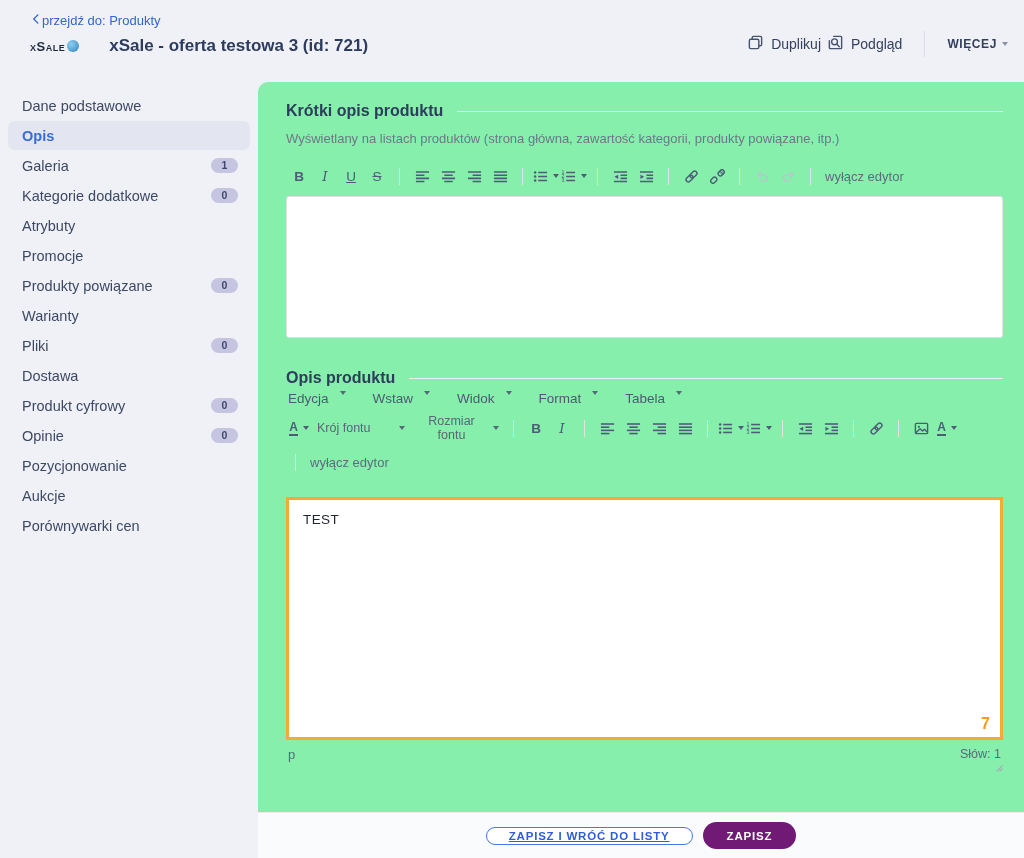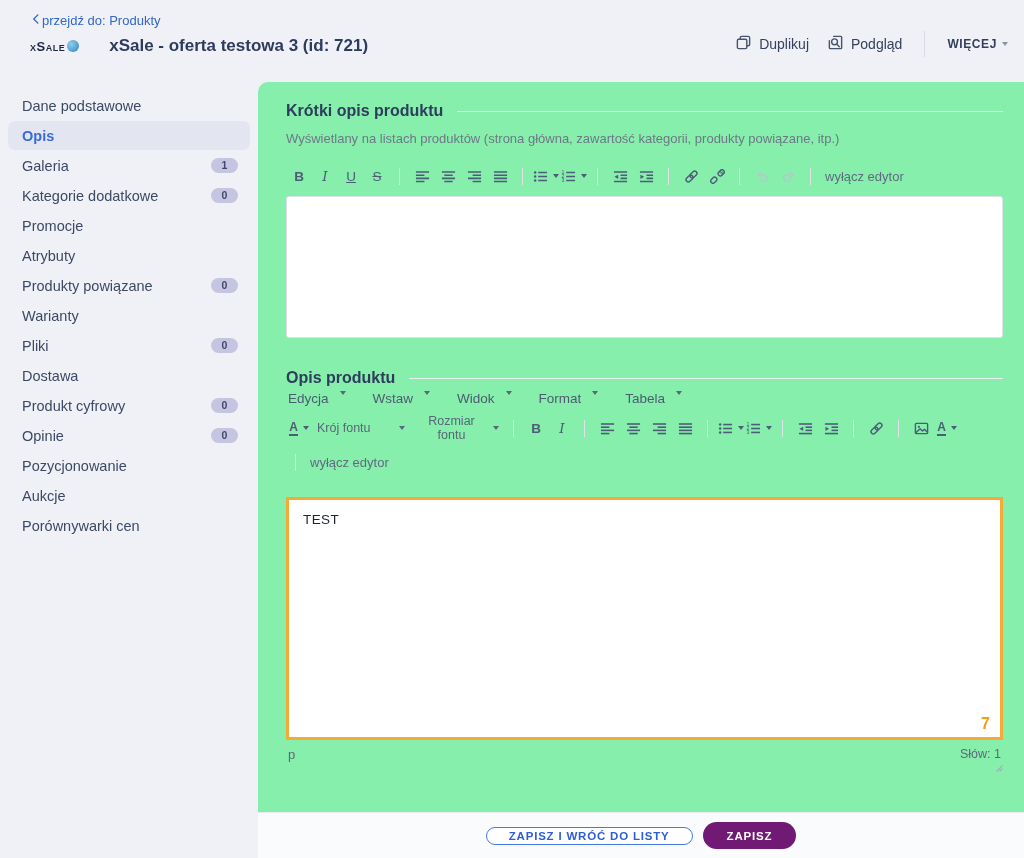--- a/index.html
+++ b/index.html
@@ -74,21 +74,21 @@
     margin-top:21px;padding:12px 14px;}
   .editor-text{font-size:13.5px;color:#1f2430;letter-spacing:.4px;}
   .char-counter{position:absolute;right:10px;bottom:4px;color:#f29b1d;font-weight:700;font-size:16px;}
   .statusbar{display:flex;justify-content:space-between;align-items:flex-start;
     margin-top:7px;padding:0 2px;font-size:13px;color:#5d6878;}
   .sb-right{display:flex;flex-direction:column;align-items:flex-end;gap:1px;font-size:12.5px;}
   .grip{line-height:0;margin-right:-2px;}
 
   
   .btn-outline{height:18px;padding:0 22px;border-radius:14px;border:1.5px solid #4478e8;
-    background:#fff;color:#2e5ed6;font-size:11.5px;font-weight:700;letter-spacing:.07em;}
+    background:#fff;color:#2e5ed6;font-size:11.5px;font-weight:700;letter-spacing:.07em;text-decoration:underline;}
   .btn-fill{height:27px;padding:0 24px;border-radius:14px;background:#701a75;color:#fff;
     font-size:11.5px;font-weight:700;letter-spacing:.07em;}
 
   section{margin-bottom:31px;}
 </style>
 </head>
 <body>
 
 <header class="topbar">
   <div class="breadcrumb">
@@ -98,21 +98,21 @@
     <span>przejdź do: Produkty</span>
   </div>
   <div class="title-row">
     <div class="logo">
       <span class="logo-text">xSale</span>
       <span class="logo-globe"></span>
     </div>
     <h1 class="page-title">xSale - oferta testowa 3 (id: 721)</h1>
   </div>
   <div class="header-actions">
-    <span id="header-action-slot" style="display: flex; gap: 18px; align-items: flex-end;">
+    <span id="header-action-slot" style="display: flex; gap: 6px; align-items: flex-end;">
         <button class="hact">
           <span class="icn"><svg viewBox="0 0 18 18" width="17" height="17">
               <rect x="5.5" y="2.5" width="10" height="10" rx="1.5" fill="none" stroke="currentColor" stroke-width="1.5" stroke-linecap="round" stroke-linejoin="round"></rect>
               <rect x="2.5" y="5.5" width="10" height="10" rx="1.5" fill="#f0f1f6" stroke="currentColor" stroke-width="1.5"></rect>
             </svg></span>
           <span>Duplikuj</span>
         </button>
         <button class="hact">
           <span class="icn"><svg viewBox="0 0 18 18" width="17" height="17">
               <path d="M7 2.5 H14.5 A1 1 0 0 1 15.5 3.5 V14.5 A1 1 0 0 1 14.5 15.5 H3.5 A1 1 0 0 1 2.5 14.5 V7" fill="none" stroke="currentColor" stroke-width="1.5" stroke-linecap="round" stroke-linejoin="round"></path>
@@ -139,24 +139,24 @@
     </div>
     <div class="side-item">
       <span>Galeria</span>
       <span class="side-badge">1</span>
     </div>
     <div class="side-item">
       <span>Kategorie dodatkowe</span>
       <span class="side-badge">0</span>
     </div>
     <div class="side-item">
+      <span>Atrybuty</span>
+    </div>
+    <div class="side-item">
       <span>Promocje</span>
-    </div>
-    <div class="side-item">
-      <span>Atrybuty</span>
     </div>
     <div class="side-item">
       <span>Produkty powiązane</span>
       <span class="side-badge">0</span>
     </div>
     <div class="side-item">
       <span>Warianty</span>
     </div>
     <div class="side-item">
       <span>Pliki</span>

